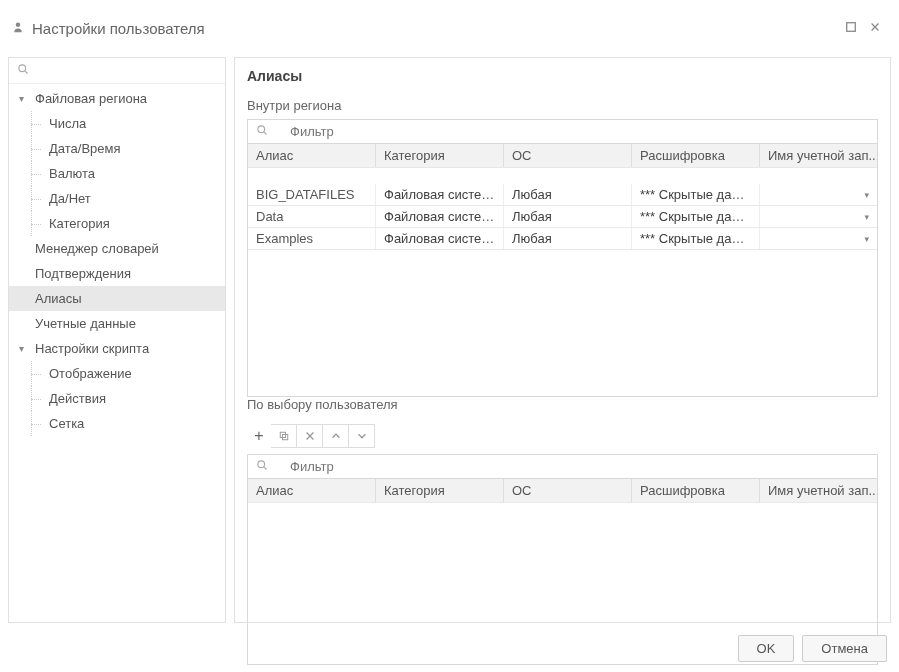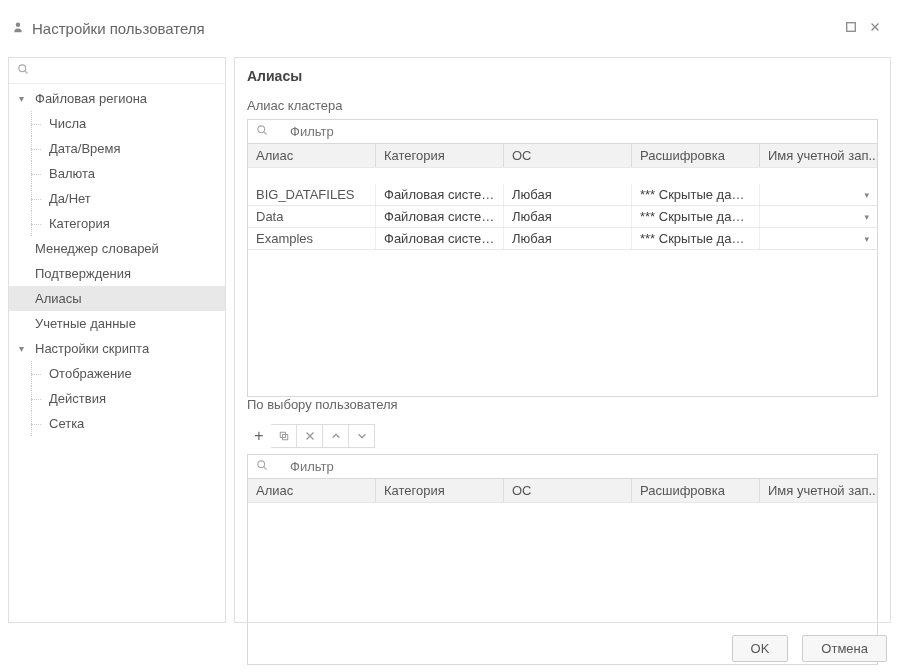--- a/index.html
+++ b/index.html
@@ -85,21 +85,21 @@
 .toolbar {
   display: flex; gap: 0; margin: 6px 0 6px 0;
 }
 .toolbar .tbtn {
   width: 26px; height: 24px; border: 1px solid #ddd; display: flex; align-items: center; justify-content: center;
   cursor: pointer; color: #999; font-size: 12px; background: #fff;
 }
 .toolbar .tbtn + .tbtn { border-left: none; }
 .toolbar .tbtn:first-child { border: none; width: 24px; font-size: 16px; color: #666; }
 .footer {
-  display: flex; justify-content: flex-end; gap: 14px; padding: 8px 12px 10px 12px;
+  display: flex; justify-content: flex-end; gap: 8px; padding: 8px 12px 10px 12px;
 }
 .footer button {
   border: 1px solid #ccc; background: #f7f7f7; padding: 5px 18px; font-size: 13px; color: #555;
   cursor: pointer; border-radius: 2px;
 }
 .svgicon { width: 12px; height: 12px; }
 </style>
 </head>
 <body>
 
@@ -179,21 +179,21 @@
           </div>
           <div class="tree-item level2">
             <span>Сетка</span>
           </div>
         </div>
     </div>
 
     <div class="main">
       <div class="main-title">Алиасы</div>
 
-      <div class="section-label">Алиас кластера</div>
+      <div class="section-label">Внутри региона</div>
       <div class="filter-box">
         <span>
           <svg class="svgicon" viewBox="0 0 16 16" fill="none" stroke="currentColor" stroke-width="1.5">
               <circle cx="7" cy="7" r="4.5"></circle>
               <path d="M11 11l3 3"></path>
             </svg>
         </span>
         <input type="text" placeholder="Фильтр" style="">
       </div>
       <div class="grid" id="grid1">

